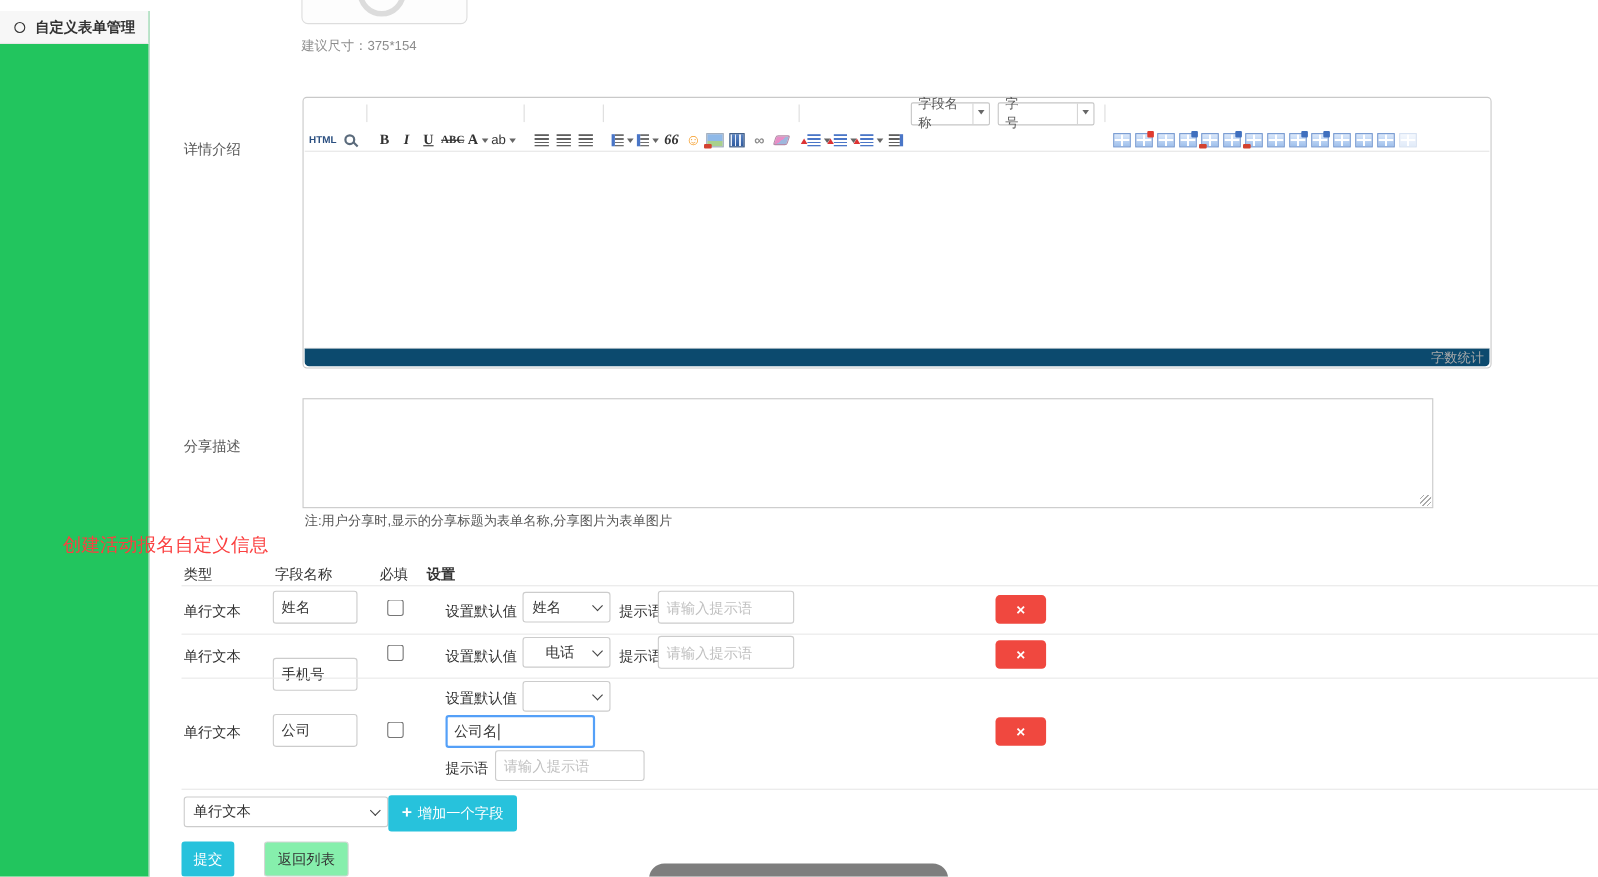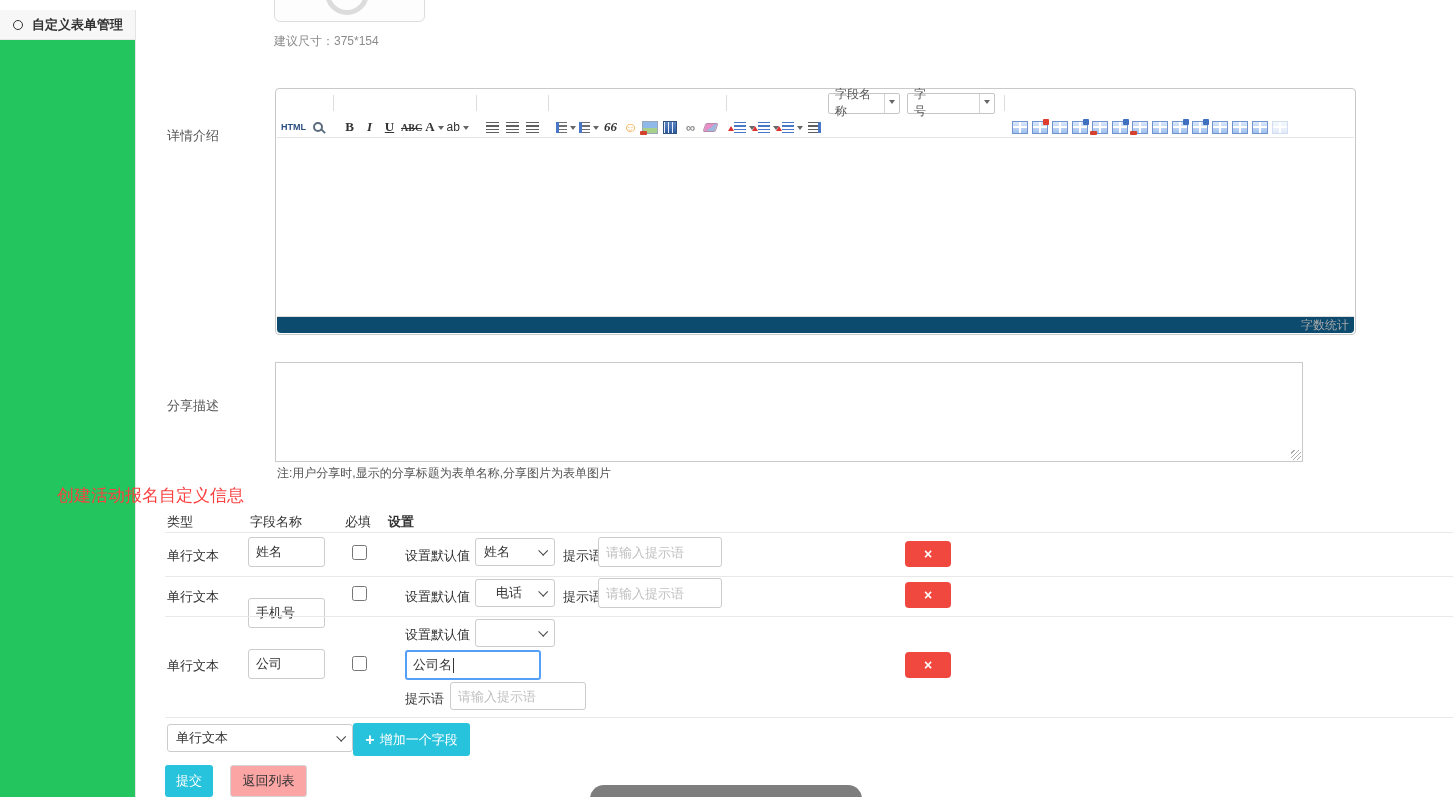--- a/index.html
+++ b/index.html
@@ -75,21 +75,21 @@
   .t-input::placeholder { color:#c0c0c0; }
   .chk { position:absolute; width:15px; height:15px; accent-color:#fff; cursor:pointer; }
   .sel { position:absolute; height:28px; border:1px solid #ccc; border-radius:3px; background:#fff; display:flex; align-items:center; font-size:13px; color:#333; padding:0 20px 0 8px; cursor:pointer; }
   .sel .chev { position:absolute; right:8px; top:9px; width:7px; height:7px; border-right:1.6px solid #444; border-bottom:1.6px solid #444; transform:rotate(45deg) translateY(-1px); }
   .fake-input { position:absolute; height:30px; border:2px solid #54a0f8; border-radius:3px; background:#fff; display:flex; align-items:center; font-size:13px; color:#333; padding:0 6px; }
   .fake-input .cursorbar { width:1px; height:15px; background:#333; margin-left:1px; }
   .del-btn { position:absolute; width:46px; height:26px; background:#f0483f; border:none; border-radius:4px; color:#fff; font-size:14px; font-weight:bold; cursor:pointer; line-height:24px; }
   .add-btn { position:absolute; left:353px; top:723px; width:117px; height:33px; background:#27c2dc; border:none; border-radius:3px; color:#fff; font-size:13px; cursor:pointer; display:flex; align-items:center; justify-content:center; gap:5px; }
   .add-btn .plus { font-size:16px; font-weight:bold; line-height:1; }
   .submit-btn { position:absolute; left:165px; top:765px; width:48px; height:32px; background:#27c2dc; border:none; border-radius:3px; color:#fff; font-size:13px; cursor:pointer; }
-  .back-btn { position:absolute; left:230px; top:765px; width:77px; height:32px; background:#fca5a5; border:1px solid #d5d5d5; border-radius:3px; color:#333; font-size:13px; cursor:pointer; }
+  .back-btn { position:absolute; left:240px; top:765px; width:77px; height:32px; background:#86efac; border:1px solid #d5d5d5; border-radius:3px; color:#333; font-size:13px; cursor:pointer; }
   .toast { position:absolute; left:590px; top:785px; width:272px; height:14px; background:#7e7e7e; border-radius:14px 14px 0 0; }
 </style>
 </head>
 <body>
 
 <div class="page">
 
   <aside class="sidebar">
     <div class="side-item">
       <span class="circle-ico"></span>

